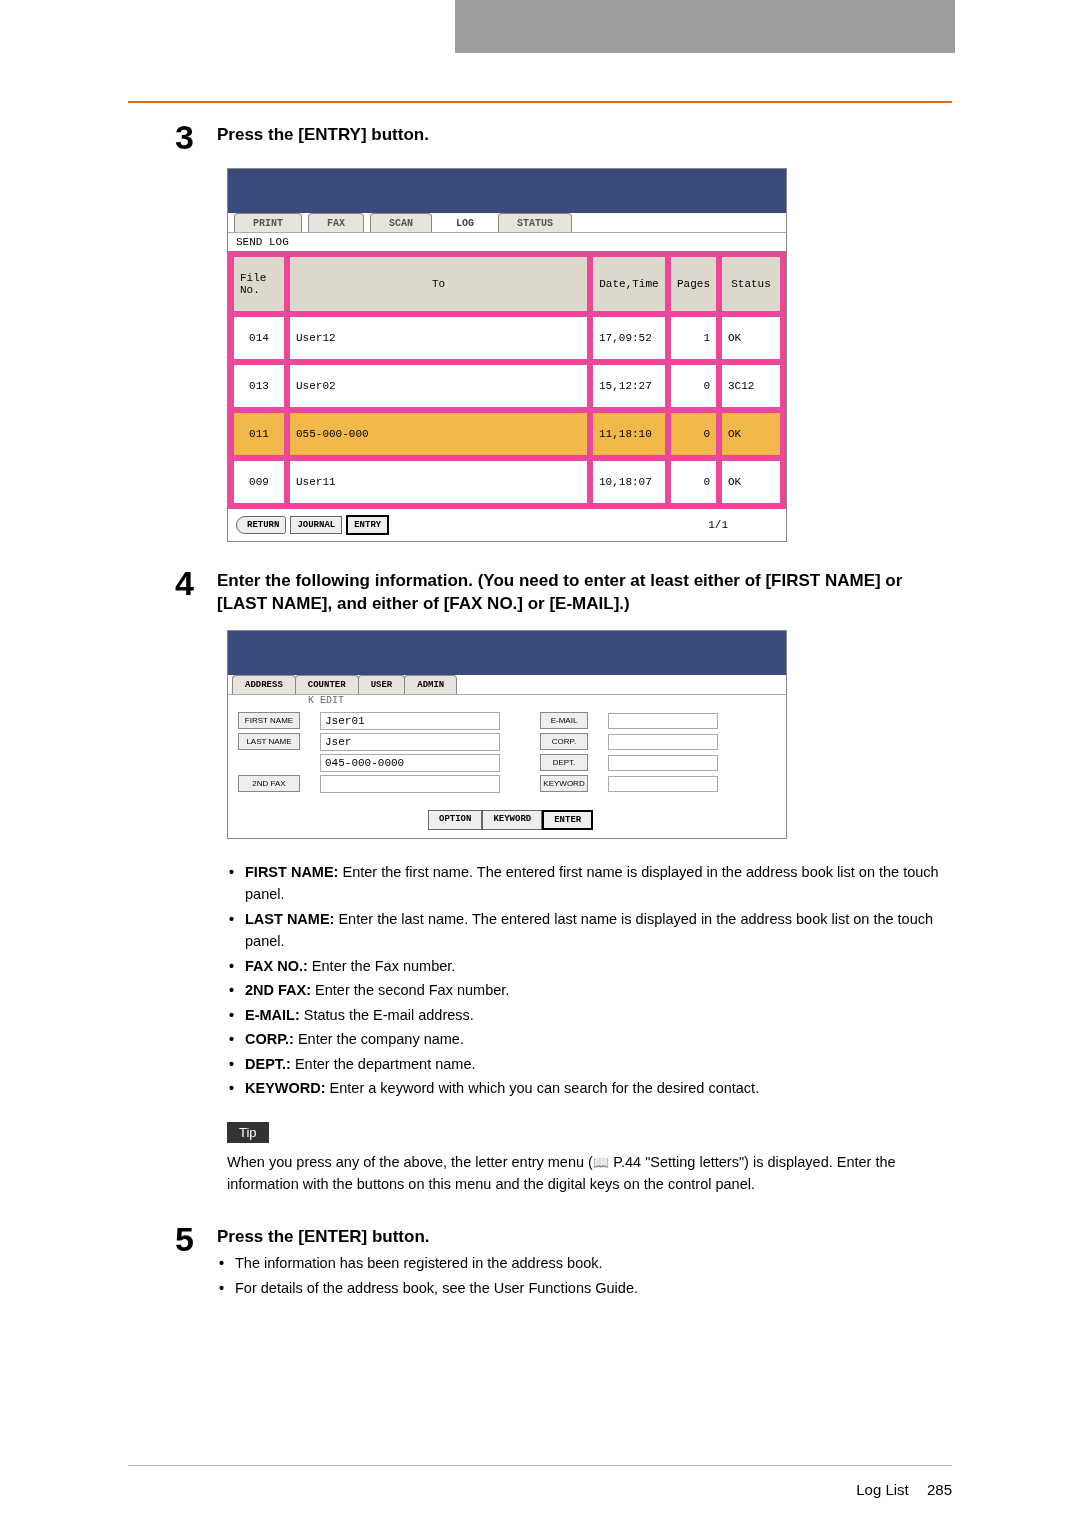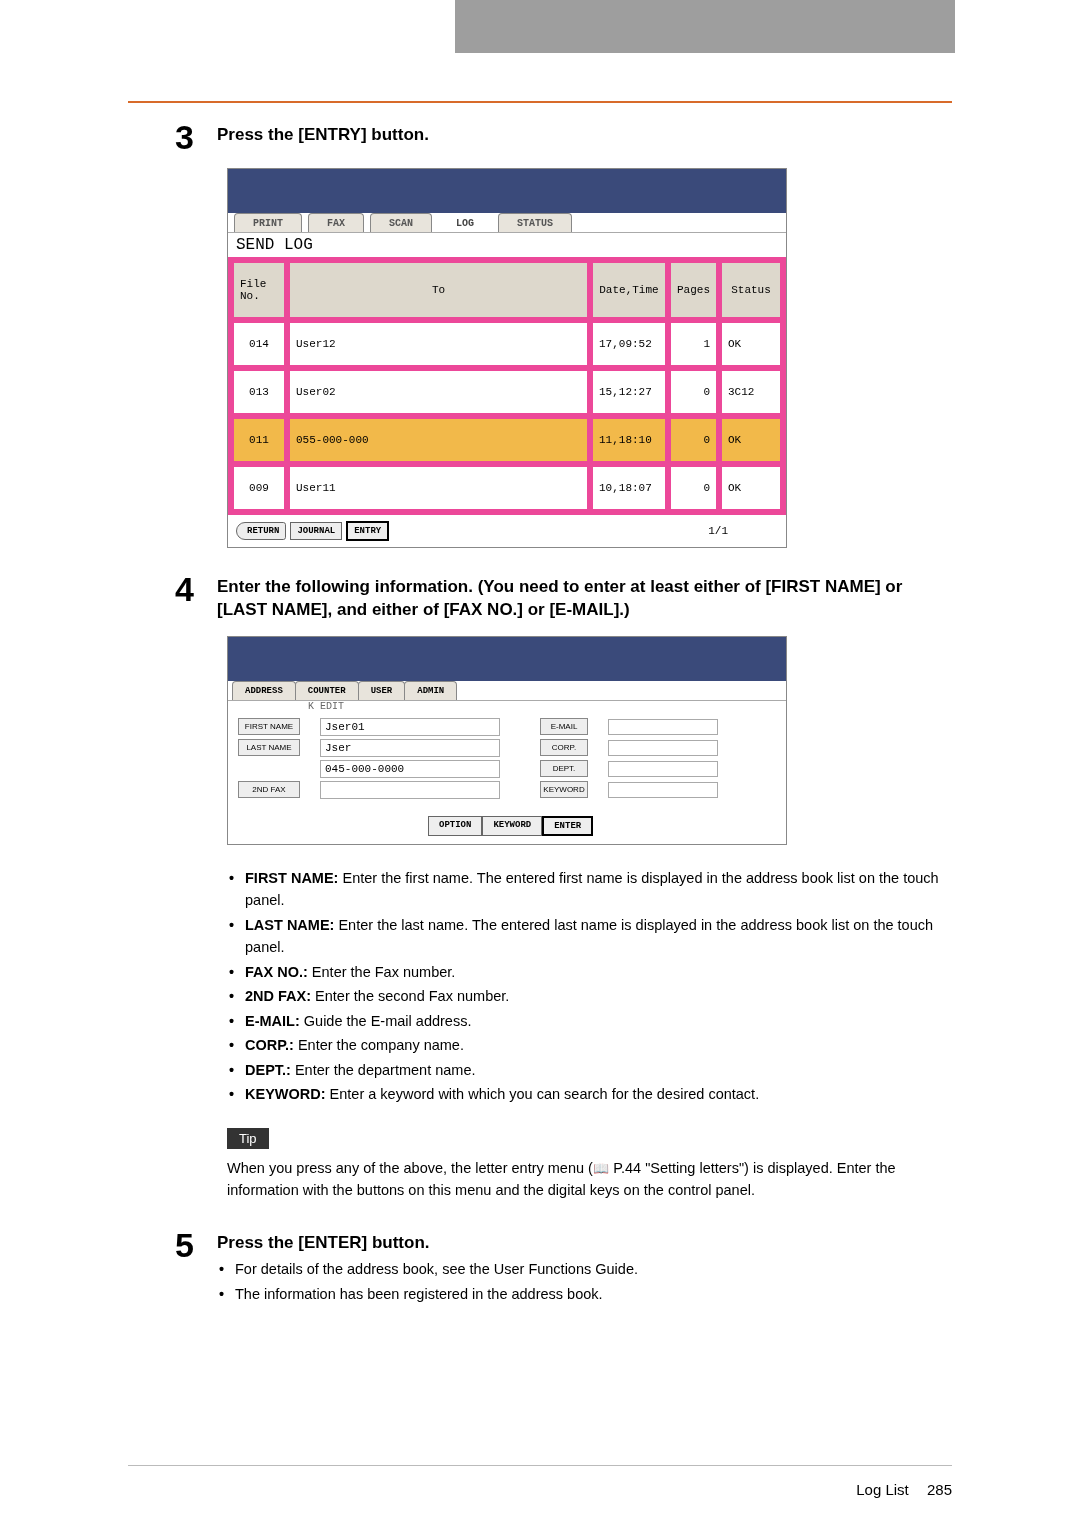--- a/index.html
+++ b/index.html
@@ -81,21 +81,21 @@
     border: 1px solid #888;
     border-bottom: none;
     margin-right: 0;
     background: #e8e4dc;
     color: #555;
     border-radius: 4px 4px 0 0;
   }
   .ss1-tab.plain { background: transparent; border: none; color:#444;}
   .ss1-subtitle {
     font-family: "Courier New", monospace;
-    font-size: 16px;
+    font-size: 11px;
     padding: 3px 8px;
     border-top: 1px solid #aaa;
   }
   .ss1-table {
     width: 100%;
     border-collapse: collapse;
     font-family: "Courier New", monospace;
     font-size: 11px;
   }
   .ss1-table th, .ss1-table td {
@@ -335,42 +335,42 @@
         <div class="ss2-bbtn">KEYWORD</div>
         <div class="ss2-bbtn ss2-enter">ENTER</div>
       </div>
     </div>
 
     <ul class="bullets">
       <li><b>FIRST NAME:</b><span> Enter the first name. The entered first name is displayed in the address book list on the touch panel.</span></li>
       <li><b>LAST NAME:</b><span> Enter the last name. The entered last name is displayed in the address book list on the touch panel.</span></li>
       <li><b>FAX NO.:</b><span> Enter the Fax number.</span></li>
       <li><b>2ND FAX:</b><span> Enter the second Fax number.</span></li>
-      <li><b>E-MAIL:</b><span> Guide the E-mail address.</span></li>
+      <li><b>E-MAIL:</b><span> Status the E-mail address.</span></li>
       <li><b>CORP.:</b><span> Enter the company name.</span></li>
       <li><b>DEPT.:</b><span> Enter the department name.</span></li>
       <li><b>KEYWORD:</b><span> Enter a keyword with which you can search for the desired contact.</span></li>
     </ul>
 
     <div class="tip-box">
       <div class="tip-label">Tip</div>
       <div class="tip-text">
         <span>When you press any of the above, the letter entry menu (</span><span class="book-icon">📖</span><span> P.44 "Setting letters") is displayed. Enter the information with the buttons on this menu and the digital keys on the control panel.</span>
       </div>
     </div>
   </div>
 
   <div class="step" style="margin-top:26px;">
     <div class="step-head">
       <div class="step-num">5</div>
       <div>
         <div class="step-title">Press the [ENTER] button.</div>
         <ul class="bullets" style="margin-left:0; margin-top:4px;">
+          <li>The information has been registered in the address book.</li>
           <li>For details of the address book, see the User Functions Guide.</li>
-          <li>The information has been registered in the address book.</li>
         </ul>
       </div>
     </div>
   </div>
 
 </div>
 
 <div class="divider-bottom"></div>
 <div class="footer">
   <span>Log List</span>

